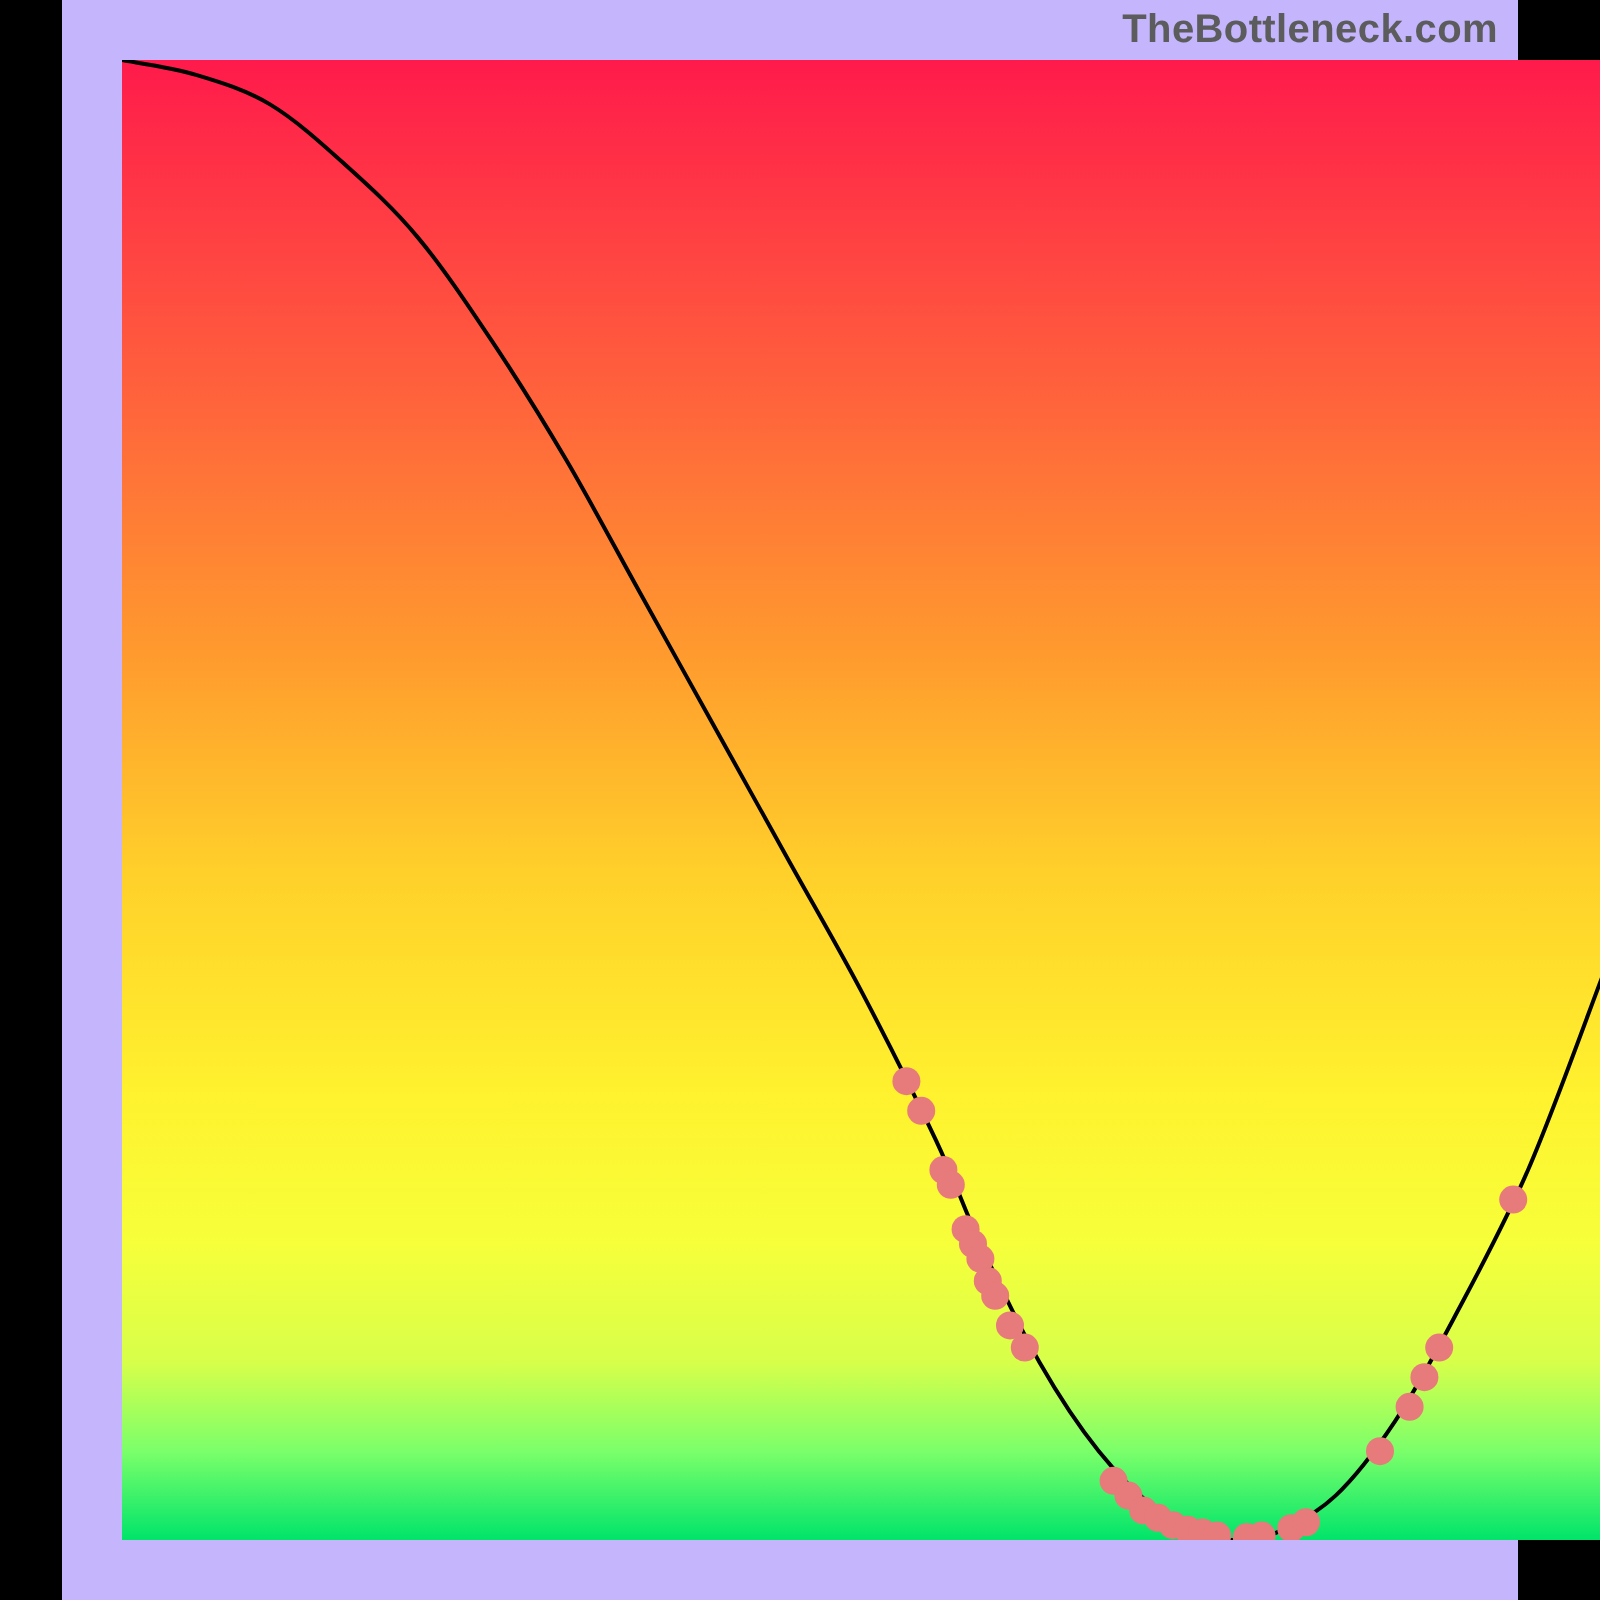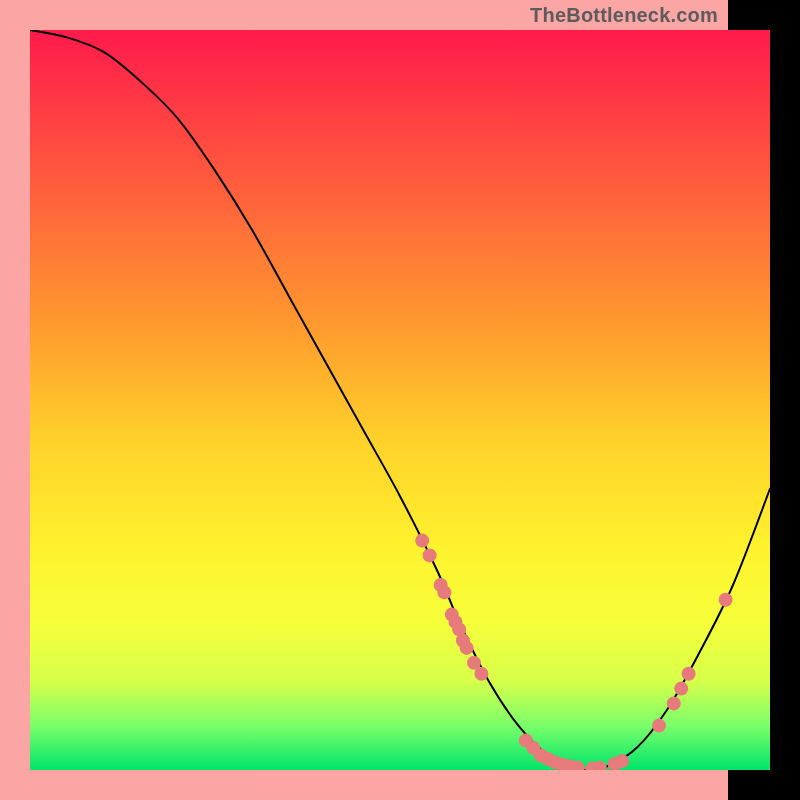--- a/index.html
+++ b/index.html
@@ -8,21 +8,22 @@
     width: 800px;
     height: 800px;
     background: #000;
     font-family: Arial, Helvetica, sans-serif;
     overflow: hidden;
   }
   .frame {
     position: relative;
     width: 728px;
     height: 800px;
-    background: #fca5a5;
+    background: #c4b5fd;
+    margin-left: 31px;
   }
   .attribution {
     position: absolute;
     top: 4px;
     right: 10px;
     color: #5c5c5c;
     font-size: 20px;
     font-weight: 600;
     letter-spacing: 0.2px;
   }

